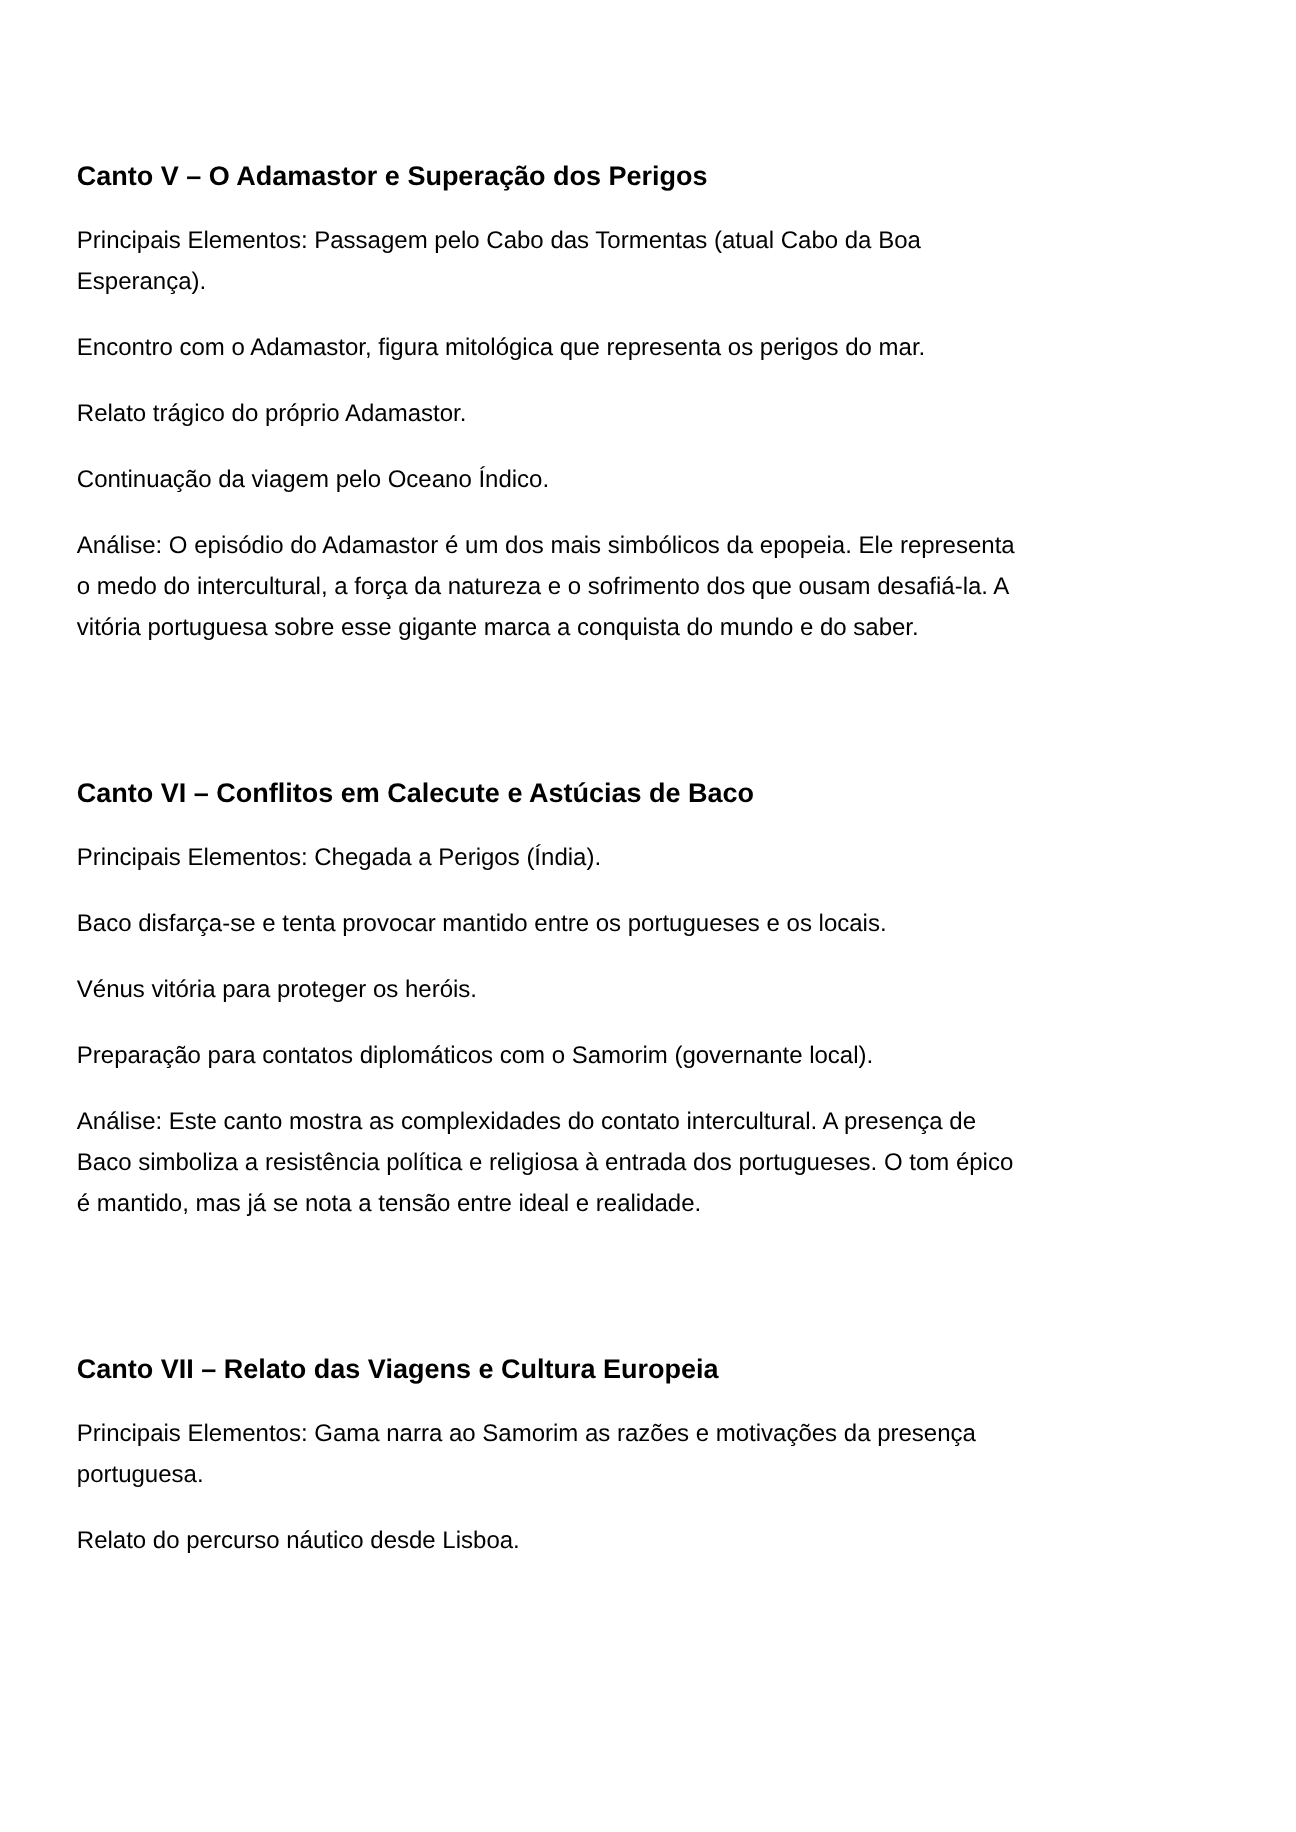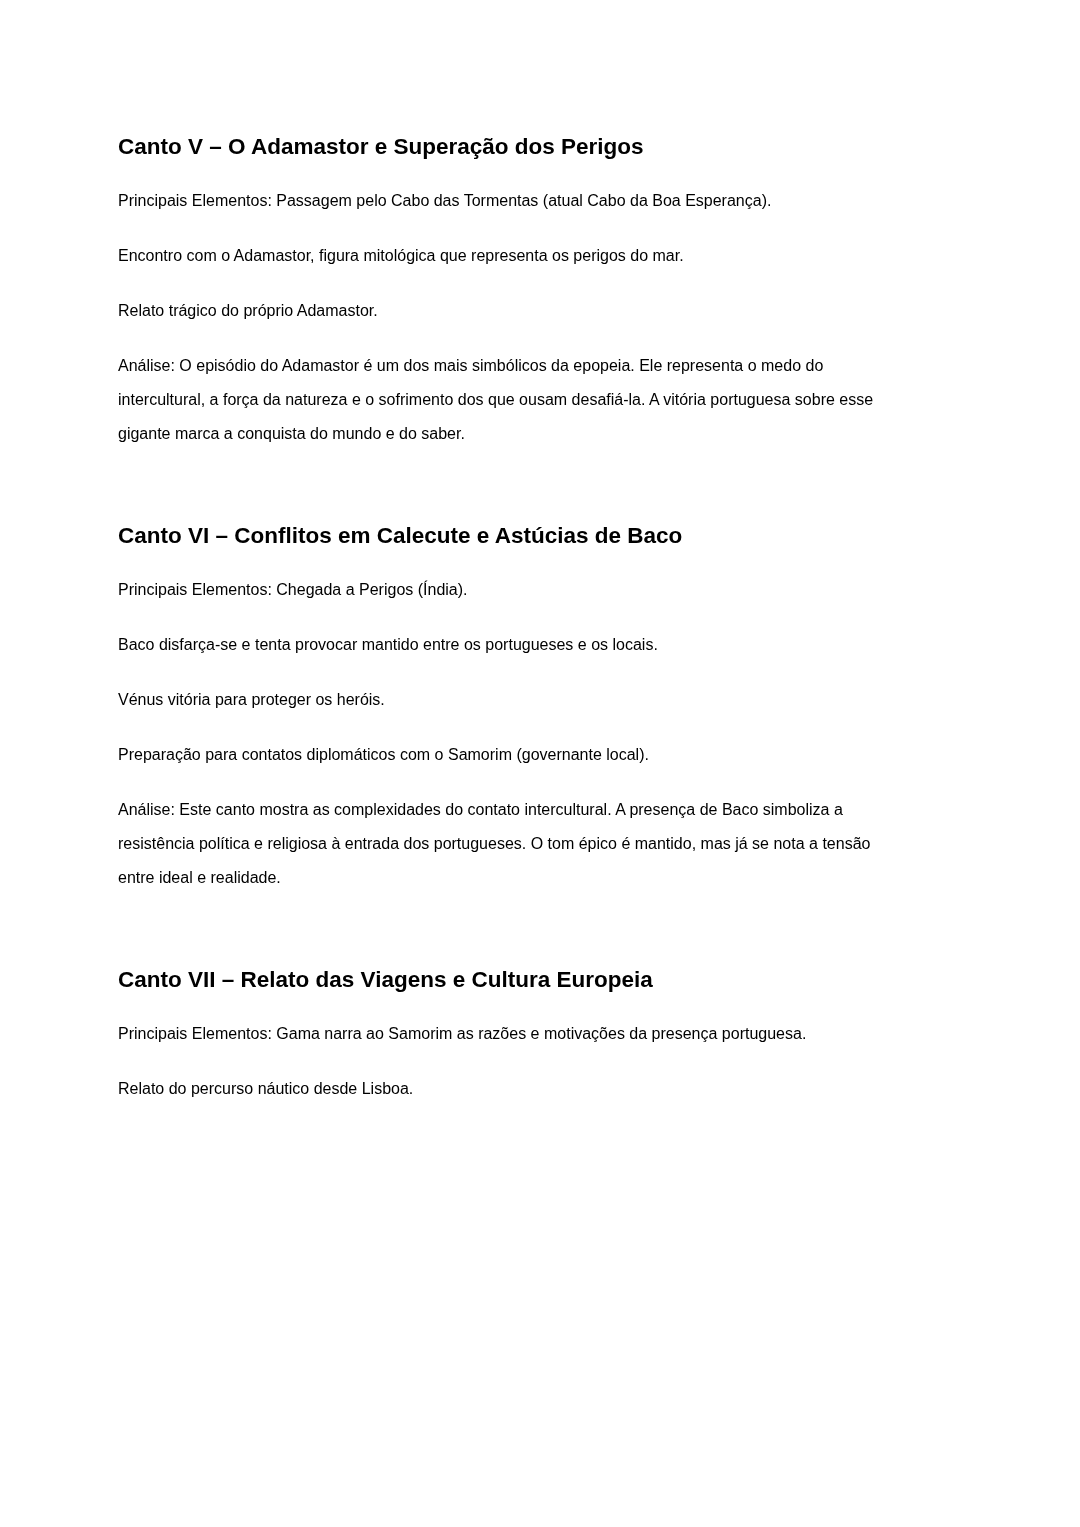--- a/index.html
+++ b/index.html
@@ -11,57 +11,58 @@
     width: 1080px;
     height: 1527px;
     font-family: "Liberation Sans", sans-serif;
     color: #000000;
     -webkit-font-smoothing: antialiased;
   }
   .page {
     box-sizing: border-box;
     width: 1036px;
     min-height: 1527px;
-    padding: 130px 140px 60px 118px;
+    padding: 130px 140px 60px 64px;
     background: #ffffff;
   }
   .doc-section {
     margin: 0 0 0 0;
   }
   .doc-section + .doc-section {
-    margin-top: 68px;
+    margin-top: 104px;
   }
   h2.section-heading {
     font-size: 22.5px;
     line-height: 34px;
     font-weight: 700;
     margin: 0 0 20px 0;
     letter-spacing: 0;
   }
   p.doc-paragraph {
-    font-size: 16px;
+    font-size: 20px;
     line-height: 34px;
     font-weight: 400;
     margin: 0 0 21px 0;
     max-width: 790px;
   }
   p.doc-paragraph:last-child {
     margin-bottom: 0;
   }
 </style>
 </head>
 <body>
 
 <div class="page">
 
   <section class="doc-section">
     <h2 class="section-heading">Canto V – O Adamastor e Superação dos Perigos</h2>
     <p class="doc-paragraph">Principais Elementos: Passagem pelo Cabo das Tormentas (atual Cabo da Boa Esperança).</p>
     <p class="doc-paragraph">Encontro com o Adamastor, figura mitológica que representa os perigos do mar.</p>
     <p class="doc-paragraph">Relato trágico do próprio Adamastor.</p>
+    <p class="doc-paragraph">Continuação da viagem pelo Oceano Índico.</p>
     <p class="doc-paragraph">Análise: O episódio do Adamastor é um dos mais simbólicos da epopeia. Ele representa o medo do intercultural, a força da natureza e o sofrimento dos que ousam desafiá-la. A vitória portuguesa sobre esse gigante marca a conquista do mundo e do saber.</p>
   </section>
 
   <section class="doc-section">
     <h2 class="section-heading">Canto VI – Conflitos em Calecute e Astúcias de Baco</h2>
     <p class="doc-paragraph">Principais Elementos: Chegada a Perigos (Índia).</p>
     <p class="doc-paragraph">Baco disfarça-se e tenta provocar mantido entre os portugueses e os locais.</p>
     <p class="doc-paragraph">Vénus vitória para proteger os heróis.</p>
     <p class="doc-paragraph">Preparação para contatos diplomáticos com o Samorim (governante local).</p>
     <p class="doc-paragraph">Análise: Este canto mostra as complexidades do contato intercultural. A presença de Baco simboliza a resistência política e religiosa à entrada dos portugueses. O tom épico é mantido, mas já se nota a tensão entre ideal e realidade.</p>

